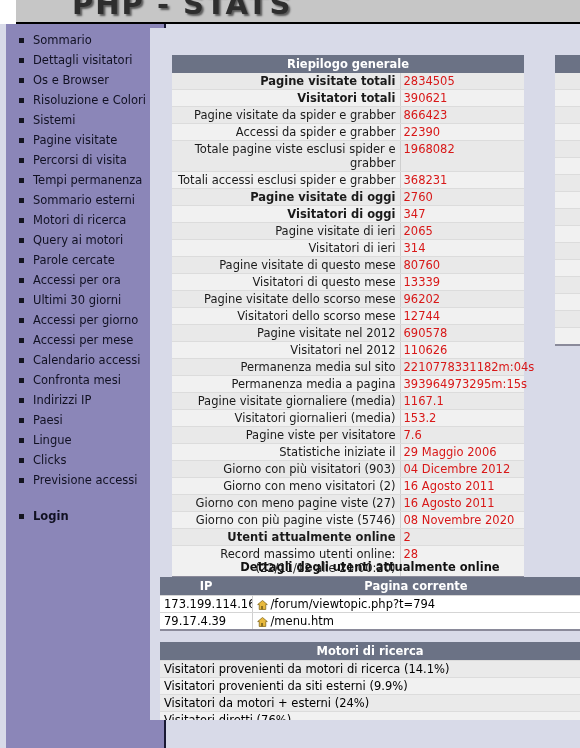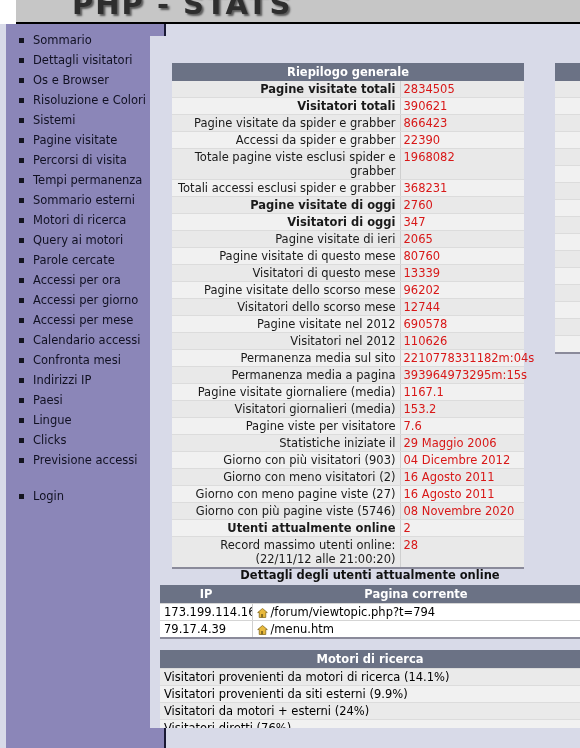--- a/index.html
+++ b/index.html
@@ -70,26 +70,26 @@
   }
   .nav-bullet {
     width: 5px;
     height: 5px;
     background: #14141f;
     margin-right: 9px;
     flex: 0 0 auto;
   }
   .nav-label { font-size: 11.5px; }
   .nav-item.spacer { height: 16px; }
-  .nav-item.bold .nav-label { font-weight: normal; }
+  .nav-item.bold .nav-label { font-weight: bold; }
 
   
   #content {
     position: absolute;
-    left: 150px; top: 12px;
+    left: 150px; top: 4px;
     width: 430px;
     height: 692px;
     background: #d8dae8;
     overflow: hidden;
   }
 
   
   .stat-table {
     border-collapse: collapse;
     background: #f0f0f0;
@@ -281,20 +281,24 @@
         <span class="nav-bullet"></span>
         <span class="nav-label">Query ai motori</span>
       </div>
       <div class="nav-item">
         <span class="nav-bullet"></span>
         <span class="nav-label">Parole cercate</span>
       </div>
       <div class="nav-item">
         <span class="nav-bullet"></span>
         <span class="nav-label">Accessi per ora</span>
+      </div>
+      <div class="nav-item">
+        <span class="nav-bullet"></span>
+        <span class="nav-label">Ultimi 30 giorni</span>
       </div>
       <div class="nav-item">
         <span class="nav-bullet"></span>
         <span class="nav-label">Accessi per giorno</span>
       </div>
       <div class="nav-item">
         <span class="nav-bullet"></span>
         <span class="nav-label">Accessi per mese</span>
       </div>
       <div class="nav-item">
@@ -373,20 +377,24 @@
           </tr>
           <tr class="datarow">
             <td class="lbl b">Visitatori di oggi</td>
             <td class="val">347</td>
           </tr>
           <tr class="datarow">
             <td class="lbl">Pagine visitate di ieri</td>
             <td class="val">2065</td>
           </tr>
           <tr class="datarow">
+            <td class="lbl">Visitatori di ieri</td>
+            <td class="val">314</td>
+          </tr>
+          <tr class="datarow">
             <td class="lbl">Pagine visitate di questo mese</td>
             <td class="val">80760</td>
           </tr>
           <tr class="datarow">
             <td class="lbl">Visitatori di questo mese</td>
             <td class="val">13339</td>
           </tr>
           <tr class="datarow">
             <td class="lbl">Pagine visitate dello scorso mese</td>
             <td class="val">96202</td>

